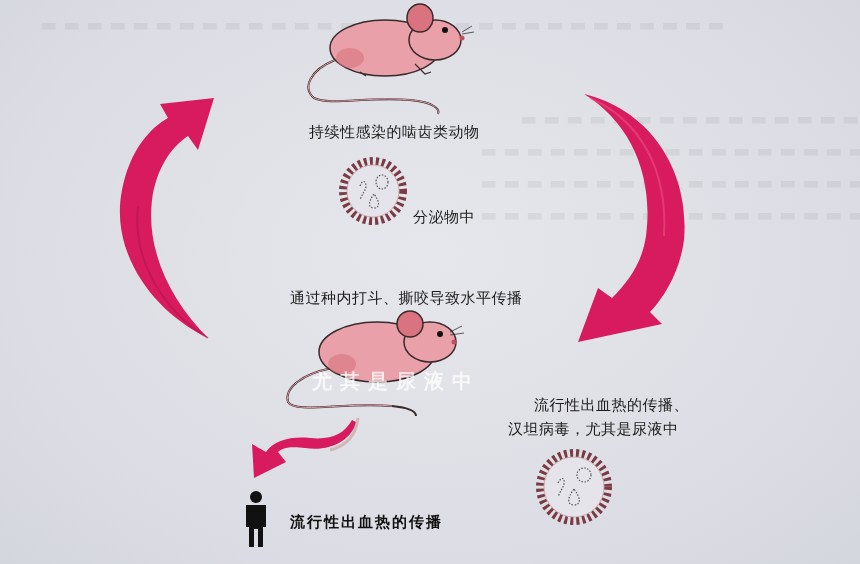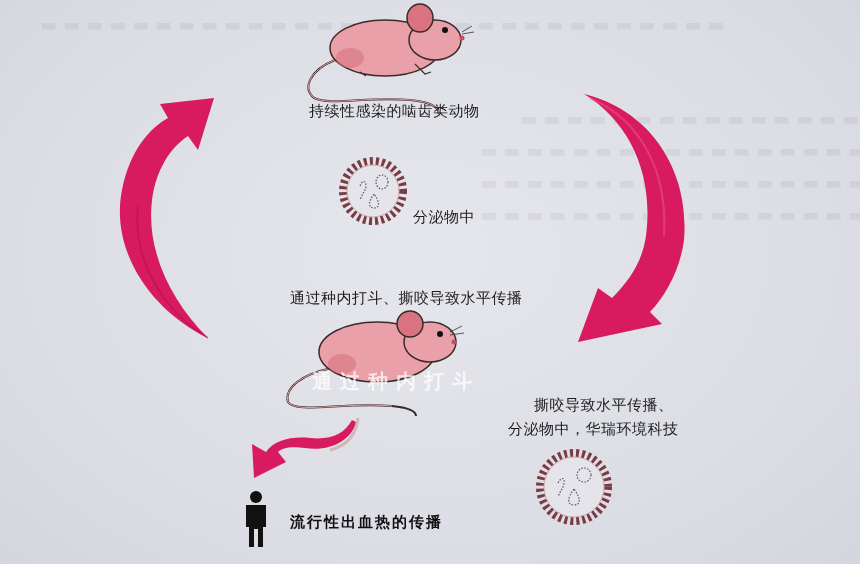--- a/index.html
+++ b/index.html
@@ -66,21 +66,21 @@
   <ellipse cx="95" cy="48" rx="55" ry="28" fill="#e9a0a8" stroke="#3a2a2c" stroke-width="1.5"></ellipse>
   <ellipse cx="145" cy="40" rx="26" ry="20" fill="#e9a0a8" stroke="#3a2a2c" stroke-width="1.5"></ellipse>
   <ellipse cx="130" cy="18" rx="13" ry="14" fill="#d9737f" stroke="#3a2a2c" stroke-width="1.5"></ellipse>
   <circle cx="155" cy="30" r="3" fill="#111"></circle>
   <circle cx="172" cy="38" r="2.5" fill="#c05060"></circle>
   <path d="M172,32 l10,-6 M172,34 l12,-2" stroke="#333" stroke-width="0.8"></path>
   <ellipse cx="60" cy="58" rx="14" ry="10" fill="#d9737f" opacity="0.6"></ellipse>
   <path d="M70,72 l6,4 M125,64 l10,10 l6,-2" stroke="#3a2a2c" stroke-width="1.2" fill="none"></path>
 </svg>
 
-<div class="label" style="left:309px;top:102px;text-align:center;">持续性感染的啮齿类动物</div>
+<div class="label" style="left:309px;top:123px;text-align:center;">持续性感染的啮齿类动物</div>
 
 <svg width="70" height="70" style="left:338px;top:156px;">
   <circle cx="35" cy="35" r="30" fill="none" stroke="#7a3b44" stroke-width="8" stroke-dasharray="3 3"></circle>
   <circle cx="35" cy="35" r="26" fill="#e4e4ea" stroke="#caa" stroke-width="1"></circle>
   <path d="M22,30 c2,-6 6,-6 6,0 c0,4 -4,8 -6,14" stroke="#555" stroke-width="1.2" fill="none" stroke-dasharray="1.5 1.5"></path>
   <ellipse cx="44" cy="26" rx="6" ry="7" fill="none" stroke="#555" stroke-width="1.2" stroke-dasharray="1.5 1.5"></ellipse>
   <path d="M36,38 c-6,8 -6,14 0,14 c6,0 6,-6 0,-14 z" fill="none" stroke="#555" stroke-width="1.2" stroke-dasharray="1.5 1.5"></path>
 </svg>
 
 <div class="label" style="left:413px;top:208px;">分泌物中</div>
@@ -92,24 +92,24 @@
   <path d="M50,60 C20,66 2,80 6,94 C14,106 60,94 110,98" stroke="#e3a2a8" stroke-width="1" fill="none"></path>
   <ellipse cx="95" cy="44" rx="58" ry="30" fill="#e9a0a8" stroke="#3a2a2c" stroke-width="1.5"></ellipse>
   <ellipse cx="148" cy="34" rx="26" ry="20" fill="#e9a0a8" stroke="#3a2a2c" stroke-width="1.5"></ellipse>
   <ellipse cx="128" cy="16" rx="13" ry="13" fill="#d9737f" stroke="#3a2a2c" stroke-width="1.5"></ellipse>
   <circle cx="158" cy="26" r="3" fill="#111"></circle>
   <circle cx="172" cy="34" r="2.5" fill="#c05060"></circle>
   <path d="M168,24 l12,-6 M168,27 l14,-2" stroke="#333" stroke-width="0.8"></path>
   <ellipse cx="60" cy="56" rx="14" ry="10" fill="#d9737f" opacity="0.6"></ellipse>
 </svg>
 
-<div class="watermark">通过种内打斗</div>
+<div class="watermark">尤其是尿液中</div>
 
-<div class="label" style="left:534px;top:396px;">撕咬导致水平传播、</div>
-<div class="label" style="left:508px;top:420px;">分泌物中，华瑞环境科技</div>
+<div class="label" style="left:534px;top:396px;">流行性出血热的传播、</div>
+<div class="label" style="left:508px;top:420px;">汉坦病毒，尤其是尿液中</div>
 
 <svg width="80" height="80" style="left:534px;top:447px;">
   <circle cx="40" cy="40" r="34" fill="none" stroke="#7a3b44" stroke-width="8" stroke-dasharray="3 3"></circle>
   <circle cx="40" cy="40" r="30" fill="#e4e4ea" stroke="#caa" stroke-width="1"></circle>
   <path d="M24,36 c3,-6 7,-6 6,0 c0,4 -4,8 -6,14" stroke="#555" stroke-width="1.2" fill="none" stroke-dasharray="1.5 1.5"></path>
   <ellipse cx="50" cy="28" rx="7" ry="7" fill="none" stroke="#555" stroke-width="1.2" stroke-dasharray="1.5 1.5"></ellipse>
   <path d="M40,42 c-7,9 -7,16 0,16 c7,0 7,-7 0,-16 z" fill="none" stroke="#555" stroke-width="1.2" stroke-dasharray="1.5 1.5"></path>
 </svg>
 
 <svg width="30" height="60" style="left:243px;top:489px;">

